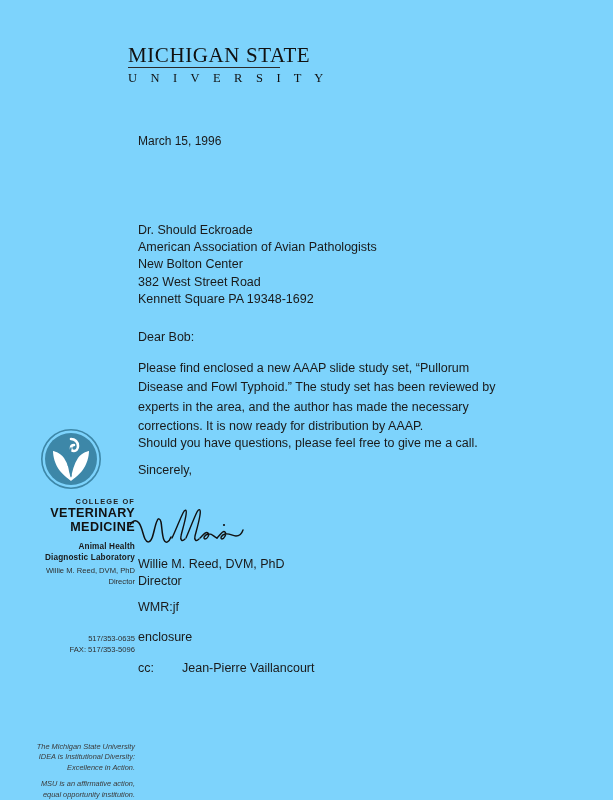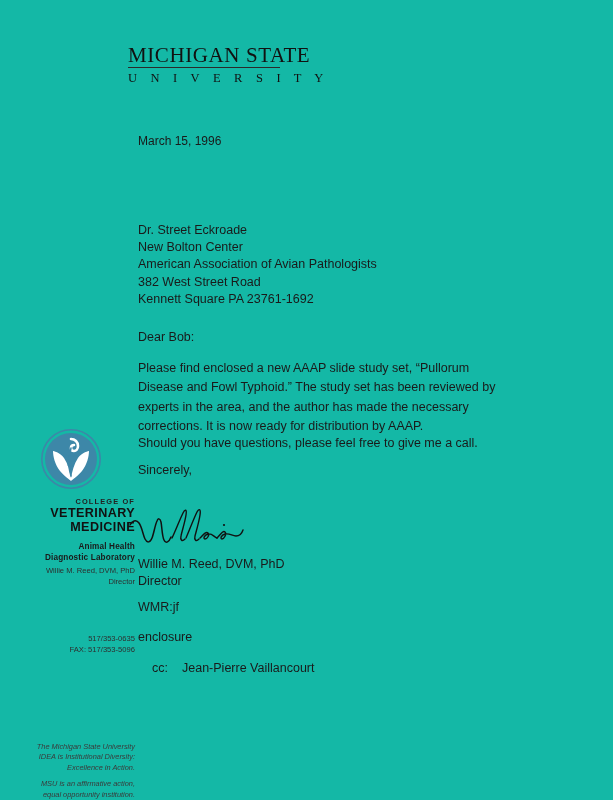--- a/index.html
+++ b/index.html
@@ -13,21 +13,21 @@
     position: relative;
     overflow: hidden;
     font-family: "Liberation Sans", sans-serif;
     color: #1a1a1a;
     -webkit-font-smoothing: antialiased;
   }
 
   .page {
     position: absolute;
     inset: 0;
-    background: #14b8a6;
+    background: #7dd3fc;
   }
 
   
   .letterhead {
     position: absolute;
     left: 128px;
     top: 44px;
     width: 300px;
   }
   .lh-main {
@@ -124,21 +124,20 @@
     position: absolute;
     left: 138px;
     top: 630px;
     font-size: 12.5px;
   }
   .cc-row {
     position: absolute;
     left: 138px;
     top: 661px;
     font-size: 12.5px;
-    text-align: center;
   }
   .cc-label {
     display: inline-block;
     width: 44px;
   }
 
   
   .sidebar {
     position: absolute;
     left: 0;
@@ -234,25 +233,25 @@
 
   <div class="letterhead">
     <div class="lh-main">MICHIGAN STATE</div>
     <div class="lh-rule"></div>
     <div class="lh-sub">U N I V E R S I T Y</div>
   </div>
 
   <div class="date">March 15, 1996</div>
 
   <div class="addr">
-    <div>Dr. Street Eckroade</div>
+    <div>Dr. Should Eckroade</div>
+    <div>American Association of Avian Pathologists</div>
     <div>New Bolton Center</div>
-    <div>American Association of Avian Pathologists</div>
     <div>382 West Street Road</div>
-    <div>Kennett Square   PA   23761-1692</div>
+    <div>Kennett Square   PA   19348-1692</div>
   </div>
 
   <div class="salutation">Dear Bob:</div>
   <div class="para1">Please find enclosed a new AAAP slide study set, “Pullorum Disease and Fowl Typhoid.”  The study set has been reviewed by experts in the area, and the author has made the necessary corrections.  It is now ready for distribution by AAAP.</div>
   <div class="para2">Should you have questions, please feel free to give me a call.</div>
   <div class="closing">Sincerely,</div>
 
   <div class="signature">
     <svg width="130" height="48" viewBox="0 0 130 48" fill="none" xmlns="http://www.w3.org/2000/svg" aria-hidden="true">
       <path d="M2 20 C4 16, 8 14, 11 18 C14 22, 15 30, 17 34 C19 38, 22 38, 24 33 C26 28, 27 20, 29 16 C30 13, 32 13, 33 17 C34 22, 34 31, 36 35 C38 39, 41 37, 43 32" stroke="#111" stroke-width="1.5" stroke-linecap="round" stroke-linejoin="round"></path>

